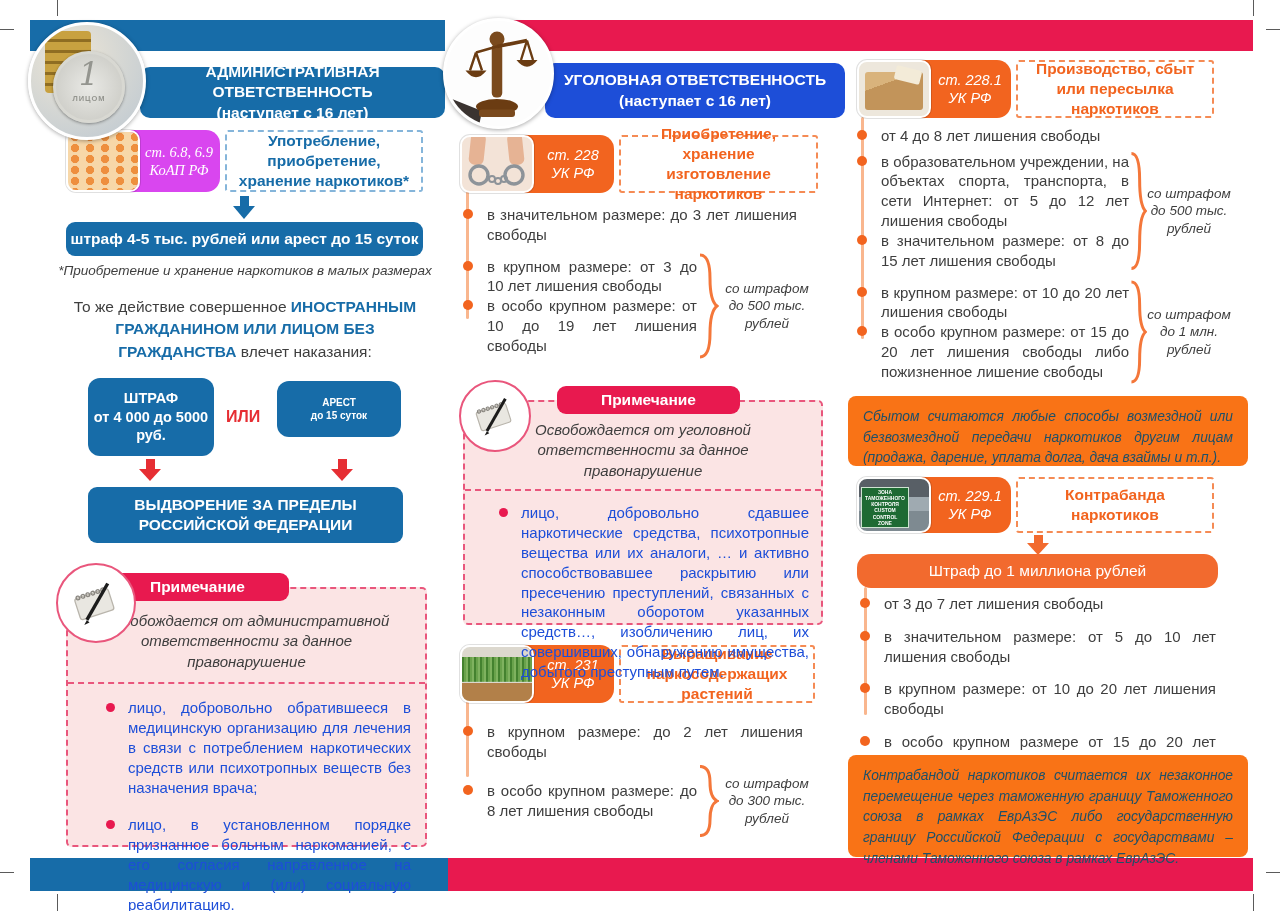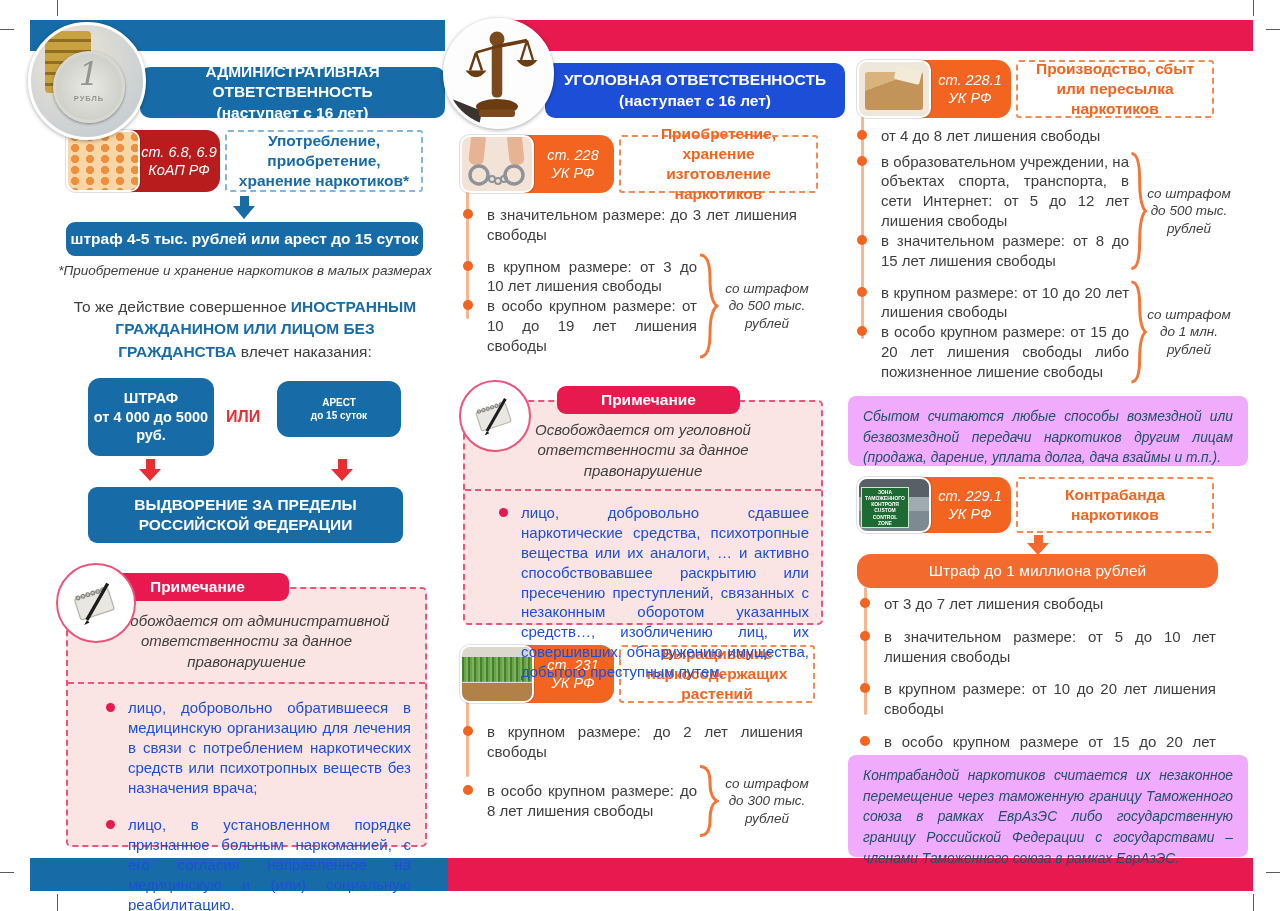--- a/index.html
+++ b/index.html
@@ -24,21 +24,21 @@
   .hdr-red{background:#1d4ed8;}
 
   
   .art{position:absolute;display:flex;align-items:stretch;}
   .art-img{width:70px;flex:none;border-radius:10px;border:2px solid #fff;overflow:hidden;
     position:relative;z-index:2;box-shadow:0 0 0 1px rgba(0,0,0,.12);}
   .art-label{width:82px;flex:none;margin-left:-12px;padding-left:10px;border-radius:0 14px 14px 0;
     color:#fff;font-style:italic;font-size:14.5px;line-height:1.25;display:flex;flex-direction:column;
     justify-content:center;text-align:center;z-index:1;}
   .lab-orange{background:#F2641F;}
-  .lab-blue{background:#b91c1c;}
+  .lab-blue{background:#d946ef;font-family:Liberation Serif, serif;}
   .art-dash{flex:1;margin-left:5px;border:2px dashed;border-radius:3px;display:flex;align-items:center;
     justify-content:center;text-align:center;font-weight:bold;font-size:15.5px;line-height:1.3;padding:2px 10px;}
   .dash-orange{border-color:#F58B54;color:#F2641F;}
   .dash-blue{border-color:#85B5DA;color:#176CA8;}
 
   
   .solid-blue{position:absolute;background:#176CA8;color:#fff;font-weight:bold;text-align:center;
     display:flex;flex-direction:column;justify-content:center;line-height:1.3;}
   .solid-orange{position:absolute;background:#F26A2E;color:#fff;text-align:center;
     display:flex;flex-direction:column;justify-content:center;border-radius:14px;font-size:15.5px;}
@@ -63,21 +63,21 @@
   .note-circle{position:absolute;width:76px;height:76px;border-radius:50%;background:#fff;
     border:2px solid #E9567C;z-index:4;display:flex;align-items:center;justify-content:center;}
   .note-intro{font-style:italic;color:#3E3E3E;font-size:15px;line-height:1.35;text-align:center;}
   .note-divider{border-top:2px dashed #E9567C;margin:10px 0 0;}
   .note-bullets{list-style:none;margin:0;}
   .note-bullets li{position:relative;padding-left:22px;color:#1d4ed8;font-size:15px;line-height:1.33;text-align:justify;}
   .note-bullets li + li{margin-top:18px;}
   .note-bullets li::before{content:'';position:absolute;left:0;top:5px;width:9px;height:9px;border-radius:50%;background:#E8194F;}
 
   
-  .info-blue{position:absolute;background:#f0abfc;border-radius:8px;color:#1F5068;font-style:italic;
+  .info-blue{position:absolute;background:#f97316;border-radius:8px;color:#1F5068;font-style:italic;
     font-size:13.8px;line-height:1.5;text-align:justify;padding:11px 15px;z-index:3;}
 
   
   .v-arrow{position:absolute;width:24px;z-index:3;}
   .v-arrow .stem{margin:0 auto;width:9px;height:10px;}
   .v-arrow .tri{width:0;height:0;border-left:11px solid transparent;border-right:11px solid transparent;margin:0 auto;}
   .arr-blue .stem{background:#176CA8;} .arr-blue .tri{border-top:13px solid #176CA8;}
   .arr-red .stem{background:#E62E33;} .arr-red .tri{border-top:12px solid #E62E33;}
   .arr-orange .stem{background:#F26A2E;} .arr-orange .tri{border-top:12px solid #F26A2E;}
 
@@ -129,21 +129,21 @@
   <div class="crop" style="left:1266px;top:872px;width:14px;height:1px"></div>
   <div class="crop" style="left:1253px;top:894px;width:1px;height:17px"></div>
 
   <div class="bar bar-blue" style="left:30px;top:20px;width:415px"></div>
   <div class="bar bar-red" style="left:500px;top:20px;width:753px"></div>
 
   <div class="photo-circle coins-bg" style="left:28px;top:22px;width:112px;height:112px">
     <div class="coin-stack"></div>
     <div class="coin-face">
       <div class="one">1</div>
-      <div class="rub">РУБЛЬ</div>
+      <div class="rub">ЛИЦОМ</div>
     </div>
   </div>
 
   <div class="photo-circle scales-bg" style="left:443px;top:18px;width:105px;height:105px">
     <svg width="105" height="105" viewBox="0 0 70 70">
       <polygon points="4,52 24,60 22,70 0,64" fill="#3a3330"></polygon>
       <circle cx="34" cy="12" r="5" fill="#7A4A1D"></circle>
       <rect x="30.5" y="15" width="7" height="36" rx="3" fill="#7A4A1D"></rect>
       <path d="M34 17 L54 13" stroke="#6B3C12" stroke-width="2.5" fill="none"></path>
       <path d="M54 13 L50 26 M54 13 L58 26" stroke="#6B3C12" stroke-width="1.6" fill="none"></path>

